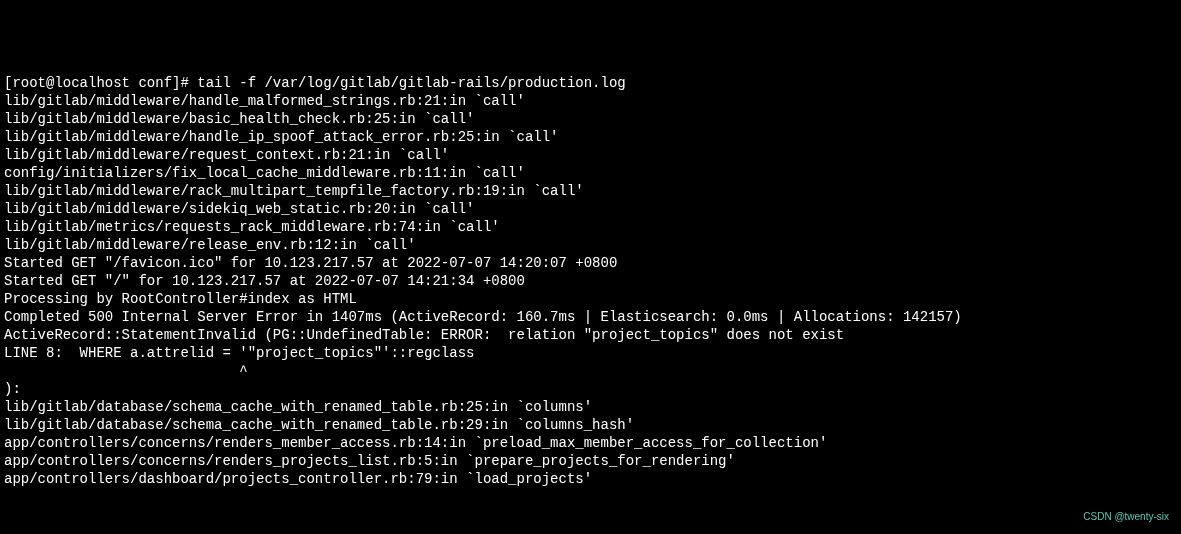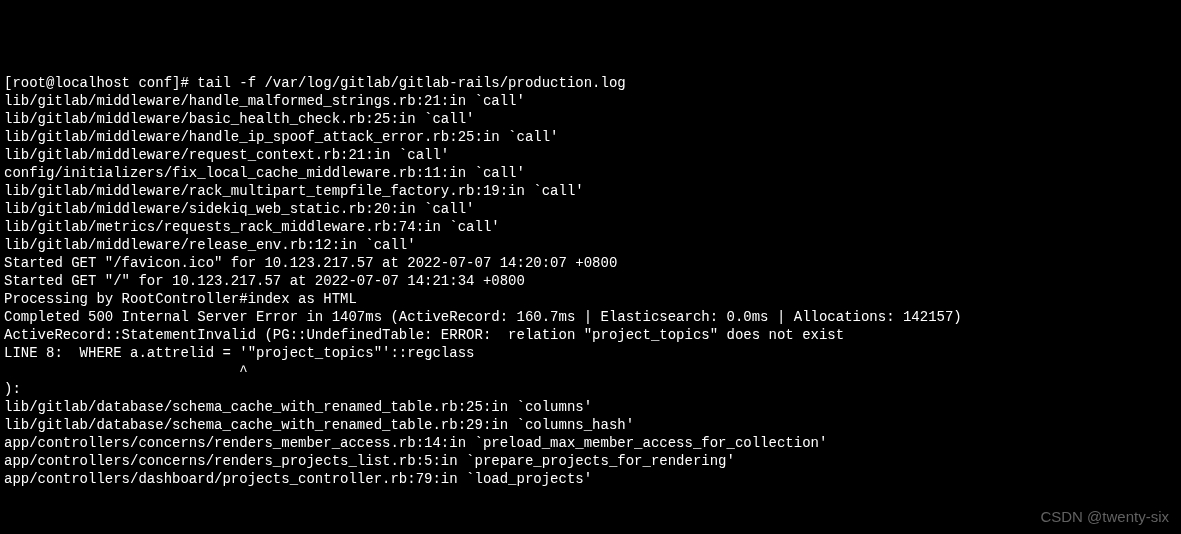--- a/index.html
+++ b/index.html
@@ -21,22 +21,22 @@
       white-space: pre;
     }
     .terminal-line {
       display: block;
       white-space: pre;
     }
     .watermark {
       position: absolute;
       bottom: 8px;
       right: 12px;
-      color: #737373;
-      font-size: 15px;
+      color: #5eead4;
+      font-size: 10px;
       font-family: Arial, sans-serif;
       opacity: 0.85;
     }
   </style>
 </head>
 <body>
 
 
 
 <div id="terminal-container"><span class="terminal-line">[root@localhost conf]# tail -f /var/log/gitlab/gitlab-rails/production.log</span><span class="terminal-line">lib/gitlab/middleware/handle_malformed_strings.rb:21:in `call'</span><span class="terminal-line">lib/gitlab/middleware/basic_health_check.rb:25:in `call'</span><span class="terminal-line">lib/gitlab/middleware/handle_ip_spoof_attack_error.rb:25:in `call'</span><span class="terminal-line">lib/gitlab/middleware/request_context.rb:21:in `call'</span><span class="terminal-line">config/initializers/fix_local_cache_middleware.rb:11:in `call'</span><span class="terminal-line">lib/gitlab/middleware/rack_multipart_tempfile_factory.rb:19:in `call'</span><span class="terminal-line">lib/gitlab/middleware/sidekiq_web_static.rb:20:in `call'</span><span class="terminal-line">lib/gitlab/metrics/requests_rack_middleware.rb:74:in `call'</span><span class="terminal-line">lib/gitlab/middleware/release_env.rb:12:in `call'</span><span class="terminal-line">Started GET "/favicon.ico" for 10.123.217.57 at 2022-07-07 14:20:07 +0800</span><span class="terminal-line"></span><span class="terminal-line"></span><span class="terminal-line">Started GET "/" for 10.123.217.57 at 2022-07-07 14:21:34 +0800</span><span class="terminal-line">Processing by RootController#index as HTML</span><span class="terminal-line">Completed 500 Internal Server Error in 1407ms (ActiveRecord: 160.7ms | Elasticsearch: 0.0ms | Allocations: 142157)</span><span class="terminal-line"></span><span class="terminal-line">ActiveRecord::StatementInvalid (PG::UndefinedTable: ERROR:  relation "project_topics" does not exist</span><span class="terminal-line">LINE 8:  WHERE a.attrelid = '"project_topics"'::regclass</span><span class="terminal-line">                            ^</span><span class="terminal-line">):</span><span class="terminal-line"></span><span class="terminal-line">lib/gitlab/database/schema_cache_with_renamed_table.rb:25:in `columns'</span><span class="terminal-line">lib/gitlab/database/schema_cache_with_renamed_table.rb:29:in `columns_hash'</span><span class="terminal-line">app/controllers/concerns/renders_member_access.rb:14:in `preload_max_member_access_for_collection'</span><span class="terminal-line">app/controllers/concerns/renders_projects_list.rb:5:in `prepare_projects_for_rendering'</span><span class="terminal-line">app/controllers/dashboard/projects_controller.rb:79:in `load_projects'</span></div>

